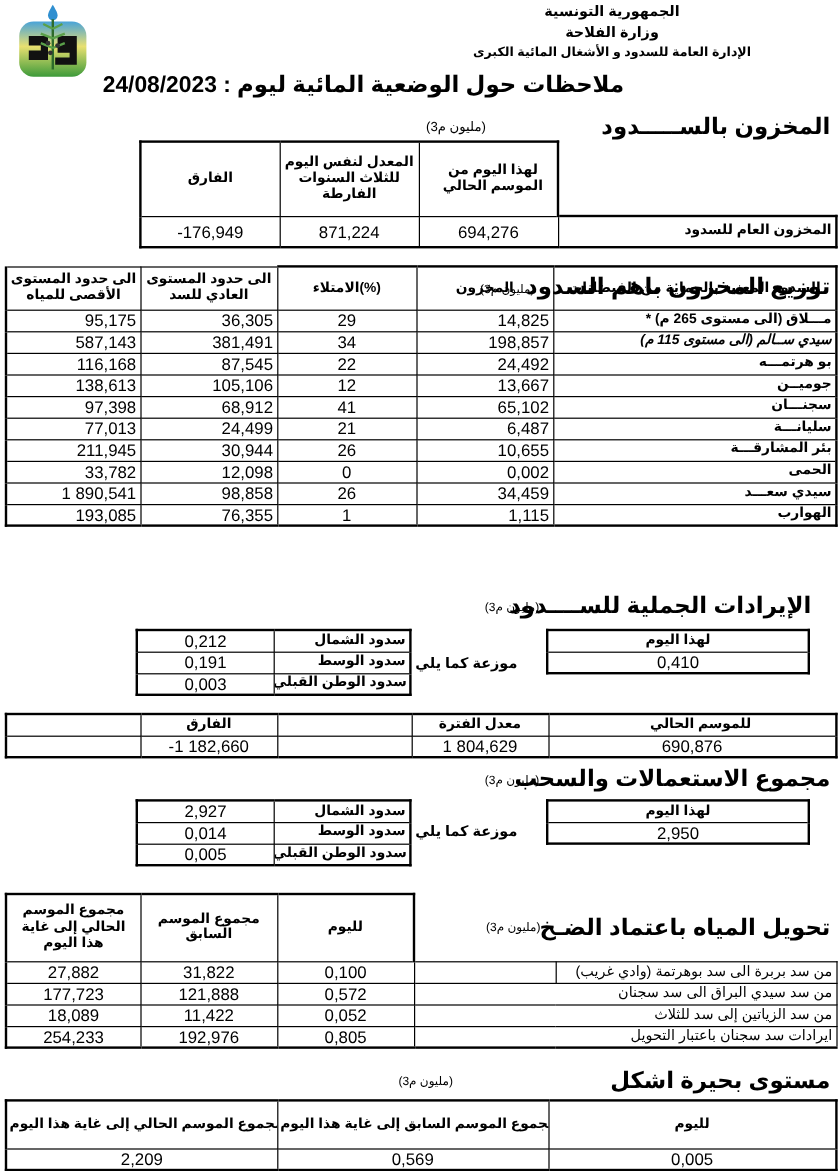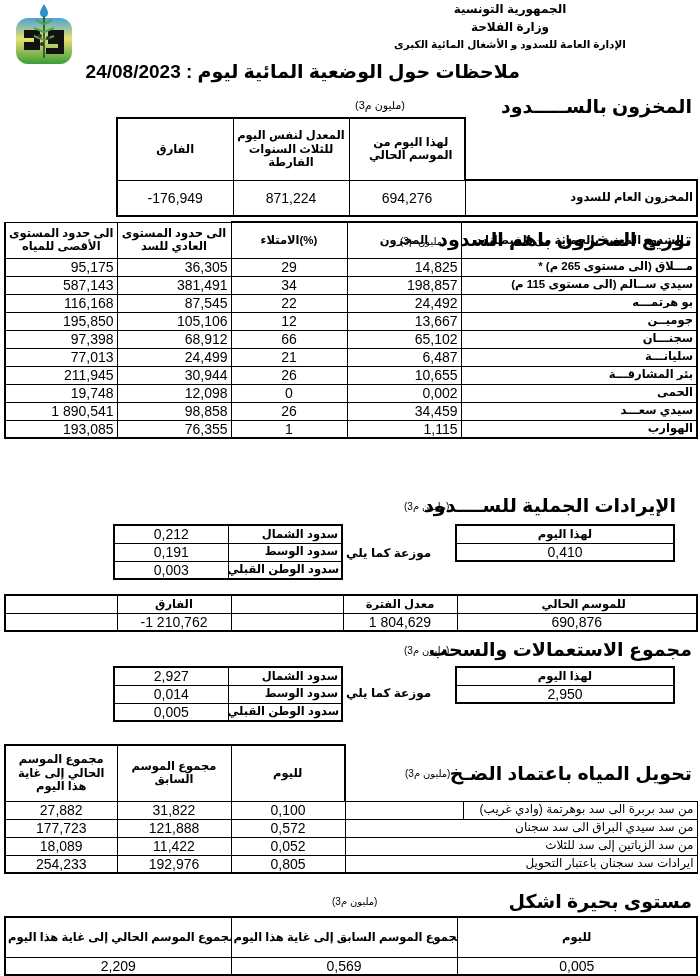--- a/index.html
+++ b/index.html
@@ -59,21 +59,21 @@
       <col style="width:116px">
       <col style="width:232px">
     </colgroup>
   <tbody>
       <tr style="height:62px;">
     <td class="hdr wrap thick" style="border-width:2px 1px 1px 2px;">الفارق</td>
     <td class="hdr wrap thick" style="border-width:2px 1px 1px 1px;">المعدل لنفس اليوم للثلاث السنوات الفارطة</td>
     <td class="hdr wrap thick" style="border-width:2px 2px 1px 1px;padding-left:10px;">لهذا اليوم من الموسم الحالي</td>
     <td class="noborder"></td>
   </tr>
-  <tr style="height:36px;">
+  <tr style="height:26px;">
     <td class="num" style="border-width:1px 1px 2px 2px;">-176,949</td>
     <td class="num" style="border-bottom-width:2px;">871,224</td>
     <td class="num" style="border-bottom-width:2px;">694,276</td>
     <td class="lbl" style="border-width:2px 2px 2px 1px;">المخزون العام للسدود</td>
   </tr>
 </tbody>
   </table>
 
 <div class="abs h-title" style="right:8px;top:228px;font-size:19px;">توزيع المخزون باهم السدود</div>
 <div class="abs unit" style="left:400px;top:236px;">(مليون م3)</div>
@@ -99,59 +99,59 @@
     <td class="num-r">36,305</td>
     <td class="num">29</td>
     <td class="num-r">14,825</td>
     <td class="lbl" style="border-right-width:2px;">مـــلاق (الى مستوى 265 م) *</td>
   </tr>
   <tr style="height:18px;">
     <td class="num-r" style="border-left-width:2px;">587,143</td>
     <td class="num-r">381,491</td>
     <td class="num">34</td>
     <td class="num-r">198,857</td>
-    <td class="lbl" style="border-right-width:2px;">سيدي ســالم (الى مستوى 115 م)</td>
+    <td class="lbl" style="border-right-width:2px;font-style:italic;">سيدي ســالم (الى مستوى 115 م)</td>
   </tr>
   <tr style="height:18px;">
     <td class="num-r" style="border-left-width:2px;">116,168</td>
     <td class="num-r">87,545</td>
     <td class="num">22</td>
     <td class="num-r">24,492</td>
     <td class="lbl" style="border-right-width:2px;">بو هرتمـــه</td>
   </tr>
   <tr style="height:18px;">
-    <td class="num-r" style="border-left-width:2px;">195,850</td>
+    <td class="num-r" style="border-left-width:2px;">138,613</td>
     <td class="num-r">105,106</td>
     <td class="num">12</td>
     <td class="num-r">13,667</td>
     <td class="lbl" style="border-right-width:2px;">جوميــن</td>
   </tr>
   <tr style="height:18px;">
     <td class="num-r" style="border-left-width:2px;">97,398</td>
     <td class="num-r">68,912</td>
-    <td class="num">66</td>
+    <td class="num">41</td>
     <td class="num-r">65,102</td>
     <td class="lbl" style="border-right-width:2px;">سجنـــان</td>
   </tr>
   <tr style="height:18px;">
     <td class="num-r" style="border-left-width:2px;">77,013</td>
     <td class="num-r">24,499</td>
     <td class="num">21</td>
     <td class="num-r">6,487</td>
     <td class="lbl" style="border-right-width:2px;">سليانـــة</td>
   </tr>
   <tr style="height:18px;">
     <td class="num-r" style="border-left-width:2px;">211,945</td>
     <td class="num-r">30,944</td>
     <td class="num">26</td>
     <td class="num-r">10,655</td>
     <td class="lbl" style="border-right-width:2px;">بئر المشارقـــة</td>
   </tr>
   <tr style="height:18px;">
-    <td class="num-r" style="border-left-width:2px;">19,748</td>
+    <td class="num-r" style="border-left-width:2px;">33,782</td>
     <td class="num-r">12,098</td>
     <td class="num">0</td>
     <td class="num-r">0,002</td>
     <td class="lbl" style="border-right-width:2px;">الحمى</td>
   </tr>
   <tr style="height:18px;">
     <td class="num-r" style="border-left-width:2px;">1 890,541</td>
     <td class="num-r">98,858</td>
     <td class="num">26</td>
     <td class="num-r">34,459</td>
@@ -214,21 +214,21 @@
   <tbody>
       <tr style="height:18px;">
     <td style="border-width:2px 1px 1px 2px;"></td>
     <td class="hdr" style="border-top-width:2px;">الفارق</td>
     <td style="border-top-width:2px;"></td>
     <td class="hdr" style="border-top-width:2px;">معدل الفترة</td>
     <td class="hdr" style="border-width:2px 2px 1px 1px;padding-left:16px;">للموسم الحالي</td>
   </tr>
   <tr style="height:18px;">
     <td style="border-width:1px 1px 2px 2px;"></td>
-    <td class="num" style="border-bottom-width:2px;">-1 210,762</td>
+    <td class="num" style="border-bottom-width:2px;">-1 182,660</td>
     <td style="border-bottom-width:2px;"></td>
     <td class="num" style="border-bottom-width:2px;">1 804,629</td>
     <td class="num" style="border-width:1px 2px 2px 1px;">690,876</td>
   </tr>
 </tbody>
   </table>
 
 <div class="abs h-title" style="right:8px;top:638px;font-size:19px;">مجموع الاستعمالات والسحب</div>
 <div class="abs unit" style="left:404px;top:645px;">(مليون م3)</div>
 

